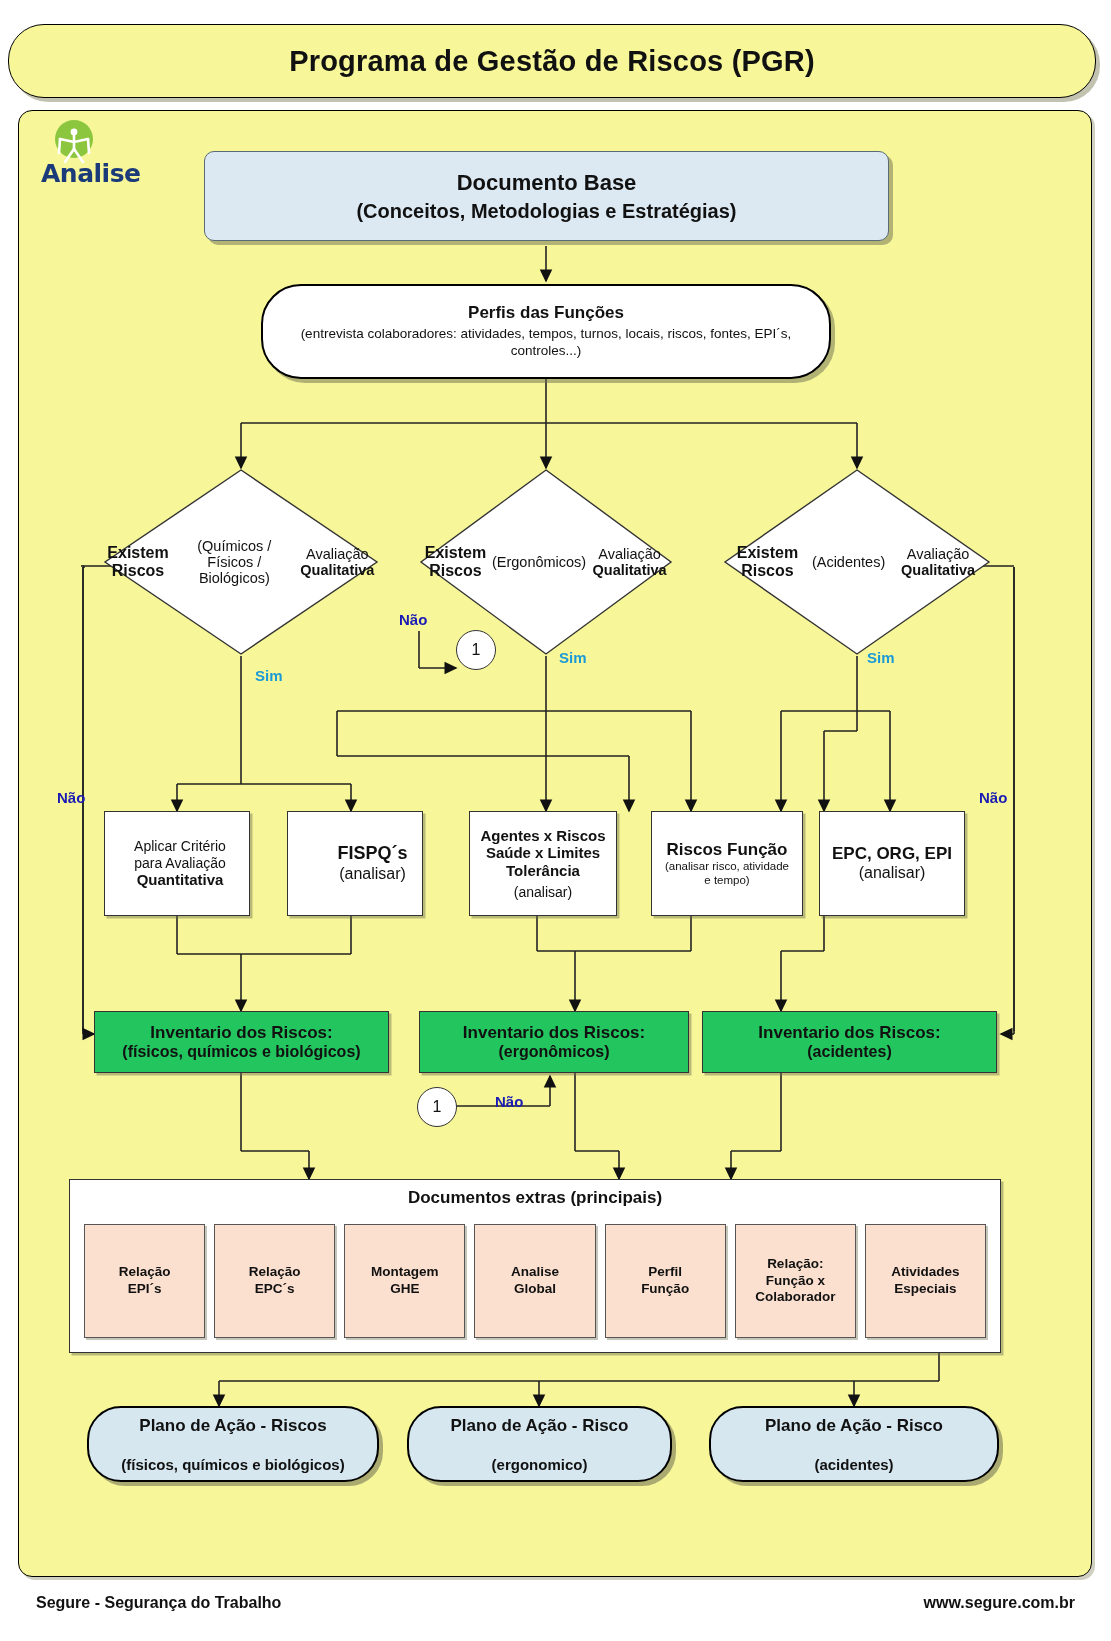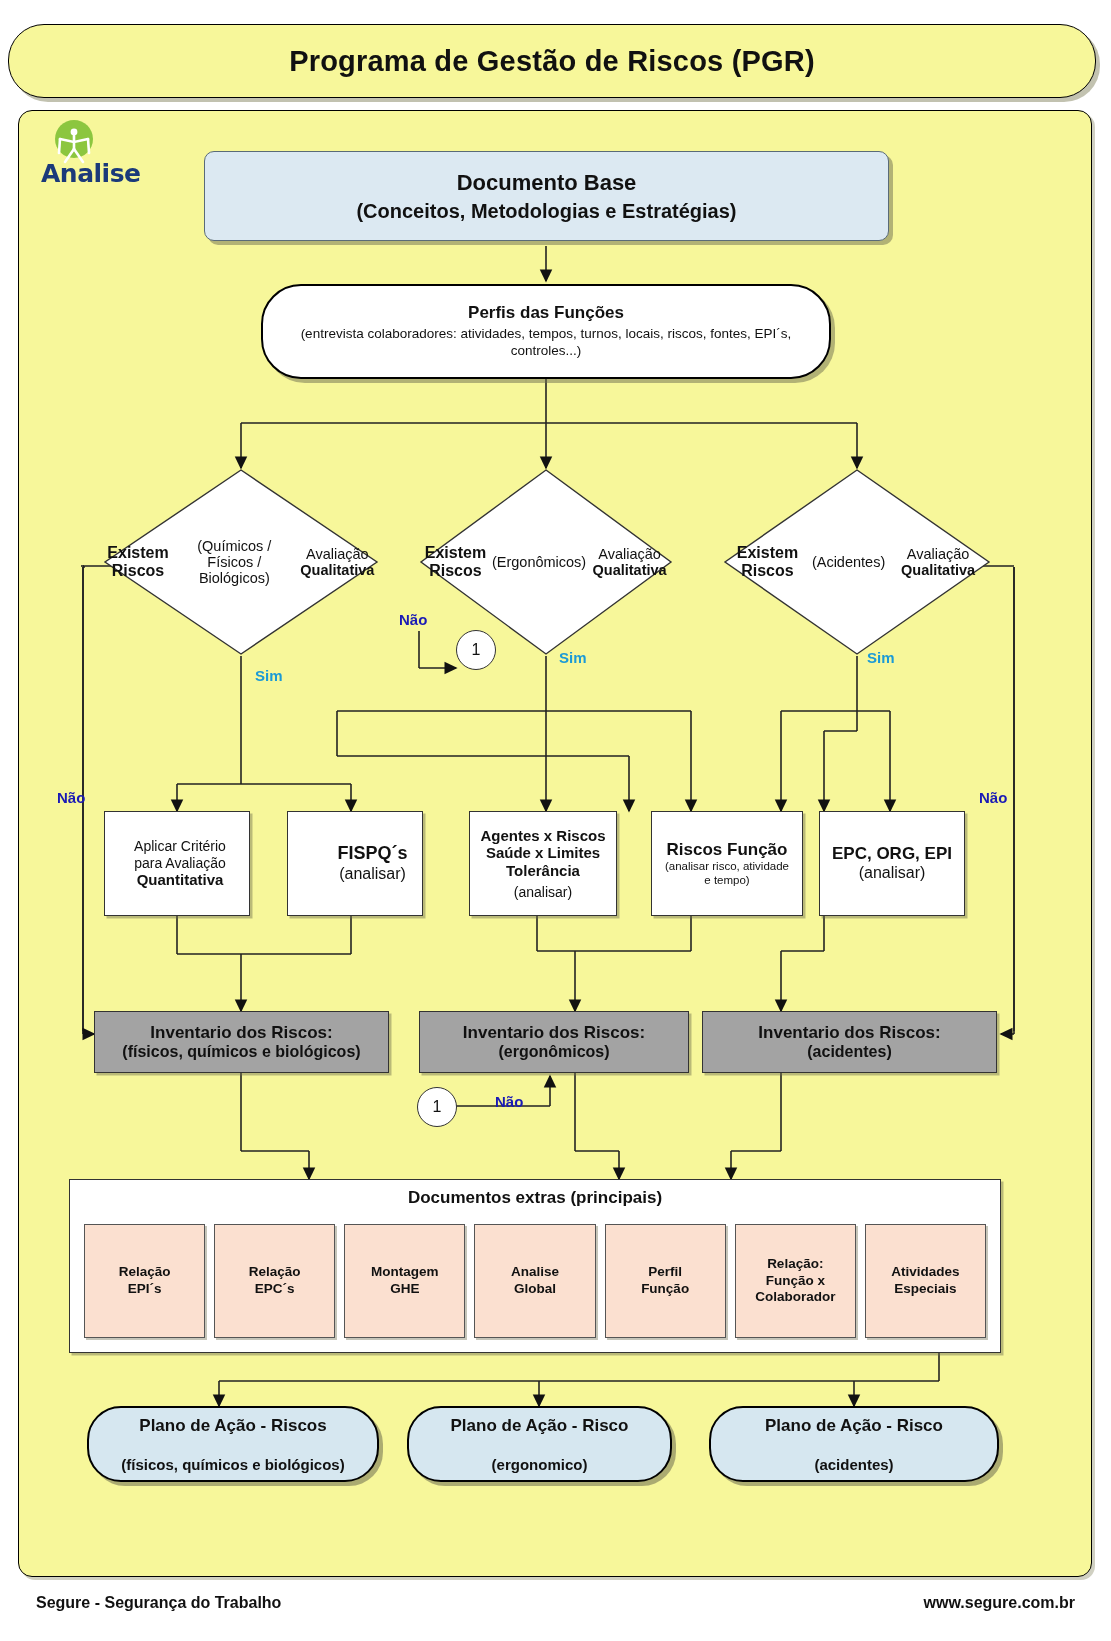--- a/index.html
+++ b/index.html
@@ -74,21 +74,21 @@
   .n-proc{
     background:#ffffff;border:1.3px solid #333;
     box-shadow:2.5px 2.5px 0 rgba(110,110,80,.45);
     padding:4px 6px;
   }
   .n-proc .l1{font-size:15px;line-height:1.18;}
   .n-proc .l2{font-size:14px;line-height:1.18;}
   .n-proc .l3{font-size:11.5px;line-height:1.15;}
 
   .n-inv{
-    background:#a3a3a3;border:1.4px solid #333;
+    background:#22c55e;border:1.4px solid #333;
     box-shadow:2.5px 2.5px 0 rgba(110,110,80,.45);
   }
   .n-inv .l1{font-size:17px;}
 
   
   .diamond{position:absolute;}
   .diamond .dtext{
     position:absolute;left:0;top:0;width:100%;height:100%;
     display:flex;flex-direction:row;align-items:center;justify-content:center;
     text-align:center;color:#111;pointer-events:none;

